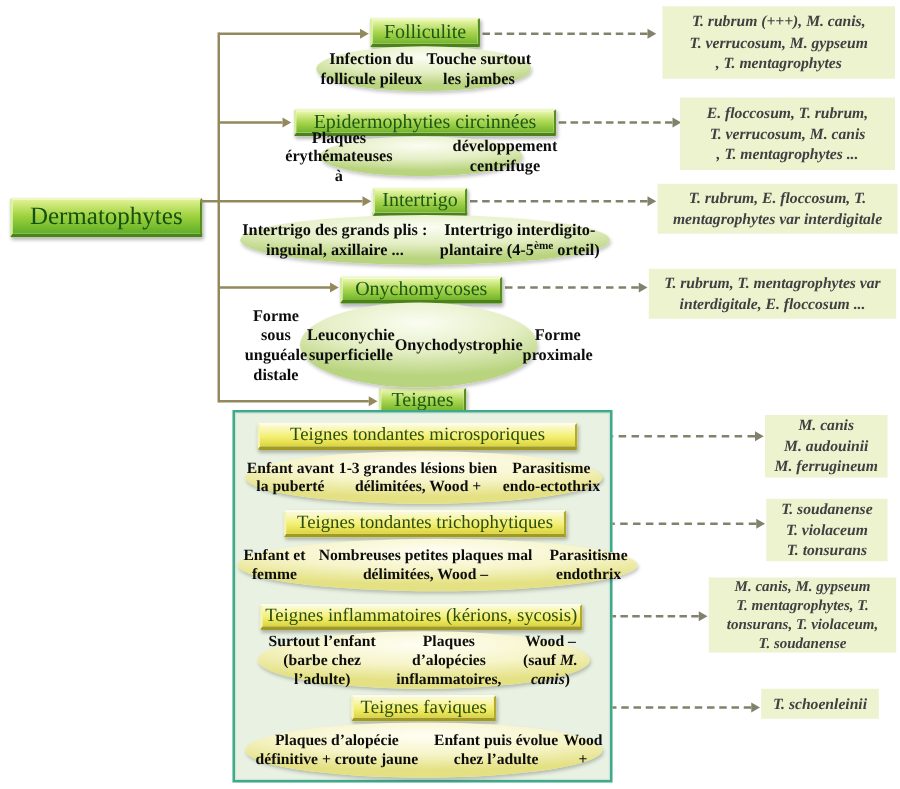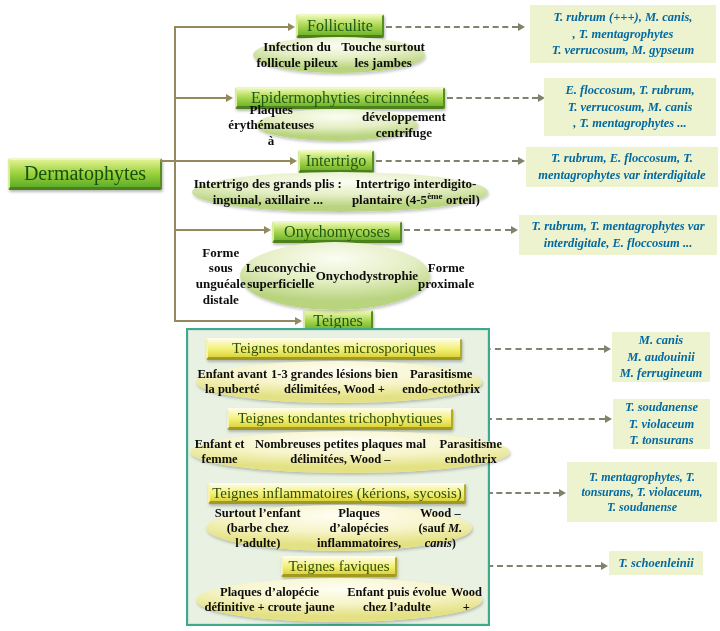--- a/index.html
+++ b/index.html
@@ -30,21 +30,21 @@
        text-align:center;border-radius:50%;
        background:radial-gradient(ellipse 75% 62% at 50% 24%,#fbfdf2 0%,#e4eec4 55%,#b9d47f 100%);
        box-shadow:1px 2px 3px rgba(0,0,0,.22);
        font-weight:bold;color:#0d0d0d;font-size:13px;line-height:1.2;}
   
   .yell{background:radial-gradient(ellipse 75% 62% at 50% 24%,#fffef4 0%,#f6f4c8 55%,#e4e184 100%);
         font-size:12.5px;}
 
   
   .species{display:flex;flex-direction:column;justify-content:center;text-align:center;
-           background:#edf2cf;color:#0369a1;font-weight:bold;font-style:italic;
+           background:#edf2cf;color:#404040;font-weight:bold;font-style:italic;
            font-size:12.5px;line-height:1.35;padding:2px 4px;}
 
   
   .hl{height:0;border-top:2px solid #93895c;}
   .vl{width:0;border-left:2px solid #93895c;}
   .dash{height:0;border-top:2px dashed #82826c;}
   .ah{width:0;height:0;border-top:4px solid transparent;border-bottom:4px solid transparent;
       border-left:7px solid #93895c;}
   .dah{border-left-color:#82826c;}
 
@@ -184,22 +184,22 @@
     <span>Teignes faviques</span>
   </div>
   <div class="abs ell yell" style="left:196px;top:578px;width:286px;height:44px;">
     <div>Plaques d’alopécie définitive + croute jaune</div>
     <div>Enfant puis  évolue chez l’adulte</div>
     <div>Wood +</div>
   </div>
 
   <div class="abs species" style="left:530px;top:5px;width:186px;height:58px;">
     <div>T. rubrum (+++), M. canis,</div>
+    <div>T. verrucosum, M. gypseum</div>
     <div>, T. mentagrophytes</div>
-    <div>T. verrucosum, M. gypseum</div>
   </div>
 
   <div class="abs species" style="left:544px;top:78px;width:172px;height:58px;">
     <div>E. floccosum, T. rubrum,</div>
     <div>T. verrucosum, M. canis</div>
     <div>, T. mentagrophytes ...</div>
   </div>
 
   <div class="abs species" style="left:526px;top:147px;width:192px;height:40px;">
     <div>T. rubrum, E. floccosum, T.</div>
@@ -217,20 +217,21 @@
     <div>M. ferrugineum</div>
   </div>
 
   <div class="abs species" style="left:613px;top:399px;width:97px;height:50px;">
     <div>T. soudanense</div>
     <div>T. violaceum</div>
     <div>T. tonsurans</div>
   </div>
 
   <div class="abs species" style="left:567px;top:462px;width:150px;height:60px;font-size:12px;line-height:1.25;">
+    <div>M. canis, M. gypseum</div>
     <div>T. mentagrophytes, T.</div>
     <div>tonsurans, T. violaceum,</div>
     <div>T. soudanense</div>
   </div>
 
   <div class="abs species" style="left:609px;top:551px;width:94px;height:24px;">
     <div>T. schoenleinii</div>
   </div>
 
 </div>

